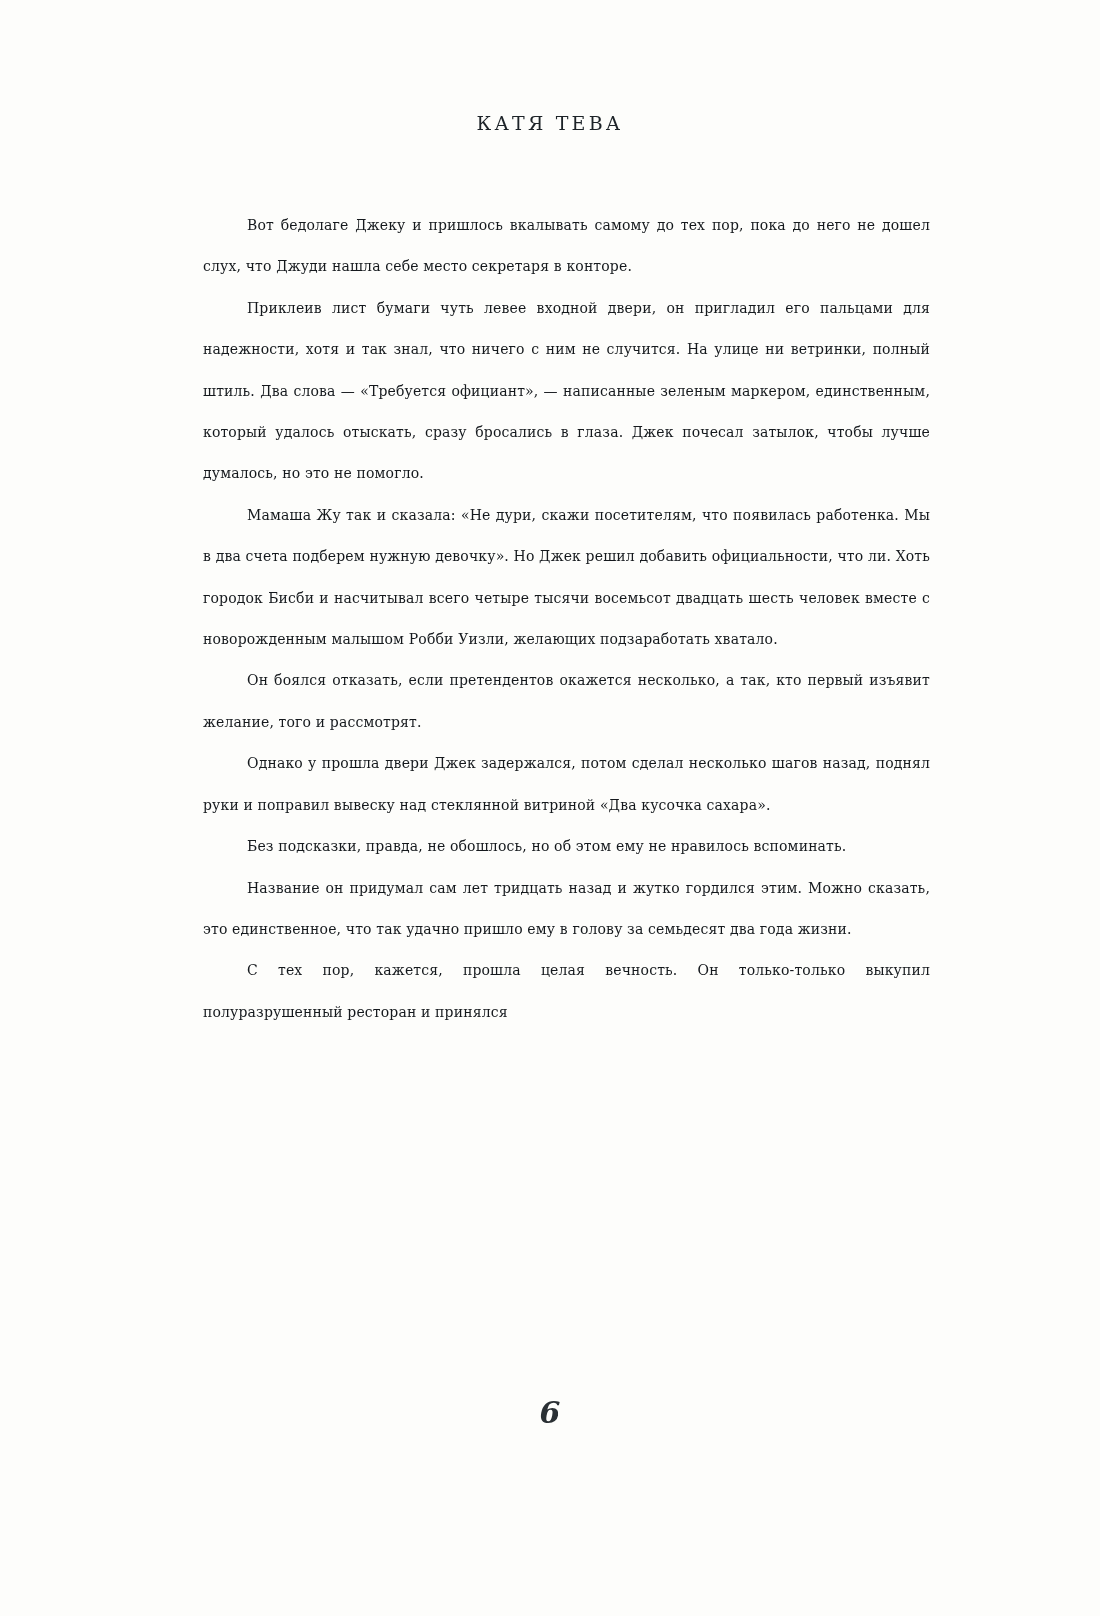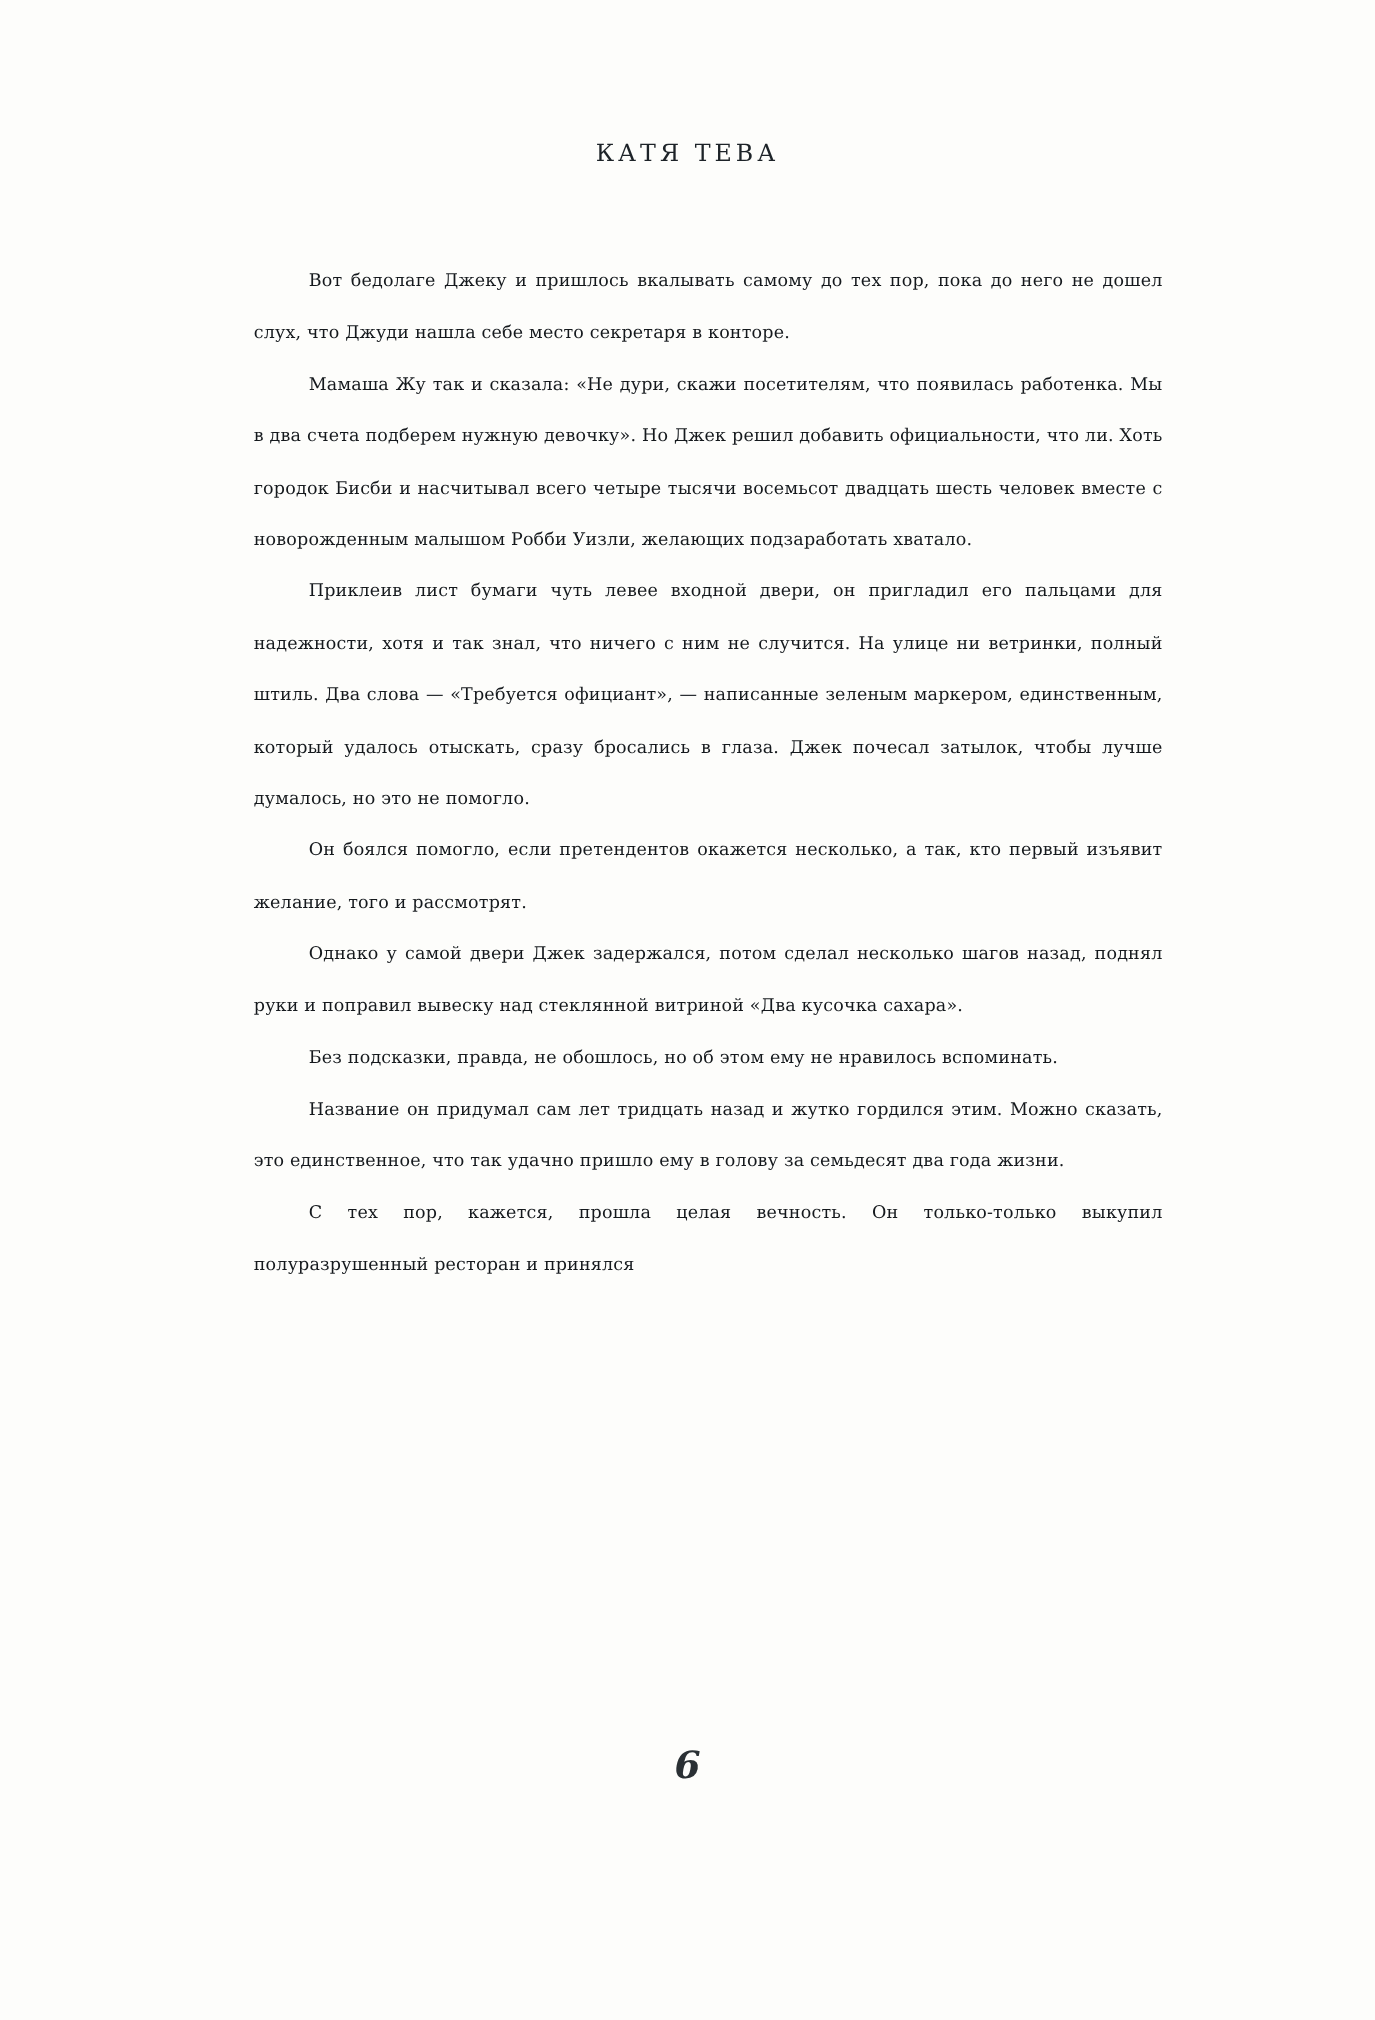--- a/index.html
+++ b/index.html
@@ -71,24 +71,24 @@
 </style>
 </head>
 <body>
 
 <div class="page">
 
   <div class="running-head">КАТЯ ТЕВА</div>
 
   <div class="text-block">
     <p class="para">Вот бедолаге Джеку и пришлось вкалывать самому до тех пор, пока до него не дошел слух, что Джуди нашла себе место секретаря в конторе.</p>
+    <p class="para">Приклеив лист бумаги чуть левее входной двери, он пригладил его пальцами для надежности, хотя и так знал, что ничего с ним не случится. На улице ни ветринки, полный штиль. Два слова — «Требуется официант», — написанные зеленым маркером, единственным, который удалось отыскать, сразу бросались в глаза. Джек почесал затылок, чтобы лучше думалось, но это не помогло.</p>
     <p class="para">Мамаша Жу так и сказала: «Не дури, скажи посетителям, что появилась работенка. Мы в два счета подберем нужную девочку». Но Джек решил добавить официальности, что ли. Хоть городок Бисби и насчитывал всего четыре тысячи восемьсот двадцать шесть человек вместе с новорожденным малышом Робби Уизли, желающих подзаработать хватало.</p>
-    <p class="para">Приклеив лист бумаги чуть левее входной двери, он пригладил его пальцами для надежности, хотя и так знал, что ничего с ним не случится. На улице ни ветринки, полный штиль. Два слова — «Требуется официант», — написанные зеленым маркером, единственным, который удалось отыскать, сразу бросались в глаза. Джек почесал затылок, чтобы лучше думалось, но это не помогло.</p>
-    <p class="para">Он боялся помогло, если претендентов окажется несколько, а так, кто первый изъявит желание, того и рассмотрят.</p>
-    <p class="para">Однако у самой двери Джек задержался, потом сделал несколько шагов назад, поднял руки и поправил вывеску над стеклянной витриной «Два кусочка сахара».</p>
+    <p class="para">Он боялся отказать, если претендентов окажется несколько, а так, кто первый изъявит желание, того и рассмотрят.</p>
+    <p class="para">Однако у прошла двери Джек задержался, потом сделал несколько шагов назад, поднял руки и поправил вывеску над стеклянной витриной «Два кусочка сахара».</p>
     <p class="para">Без подсказки, правда, не обошлось, но об этом ему не нравилось вспоминать.</p>
     <p class="para">Название он придумал сам лет тридцать назад и жутко гордился этим. Можно сказать, это единственное, что так удачно пришло ему в голову за семьдесят два года жизни.</p>
     <p class="para">С тех пор, кажется, прошла целая вечность. Он только-только выкупил полуразрушенный ресторан и принялся</p>
   </div>
 
   <div class="folio">6</div>
 
 </div>
 
 </body></html>

